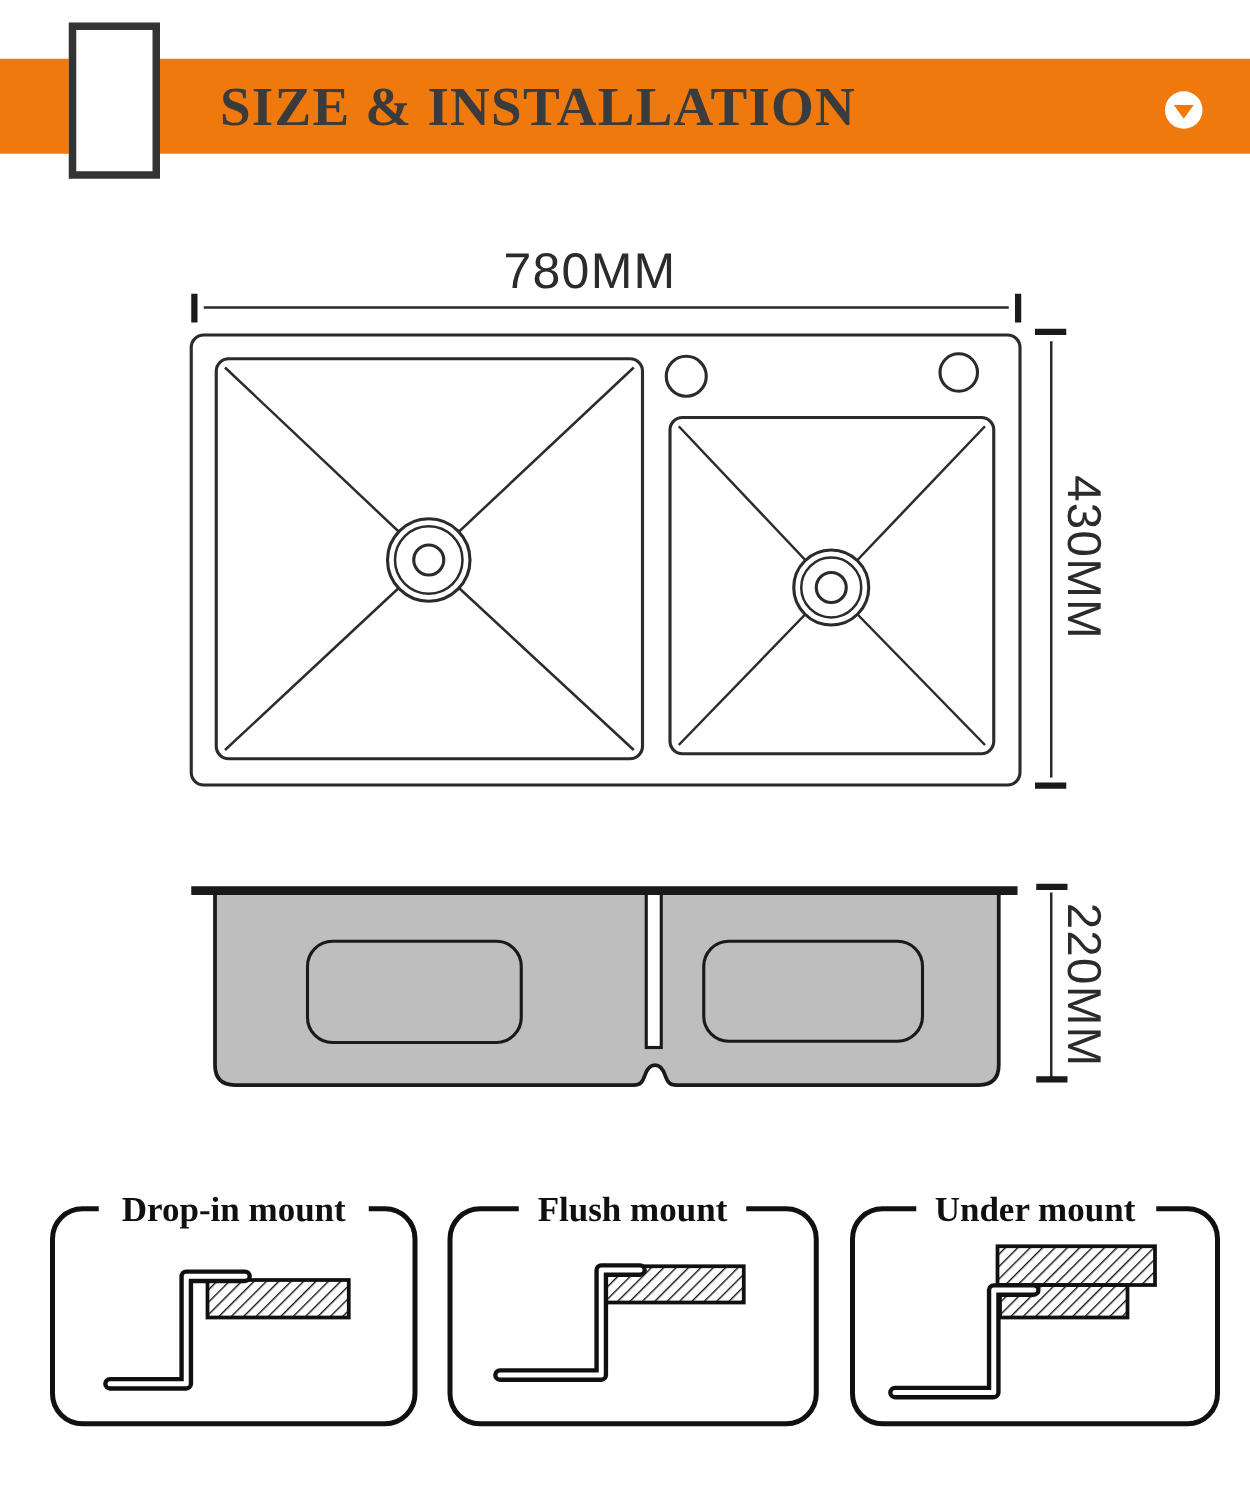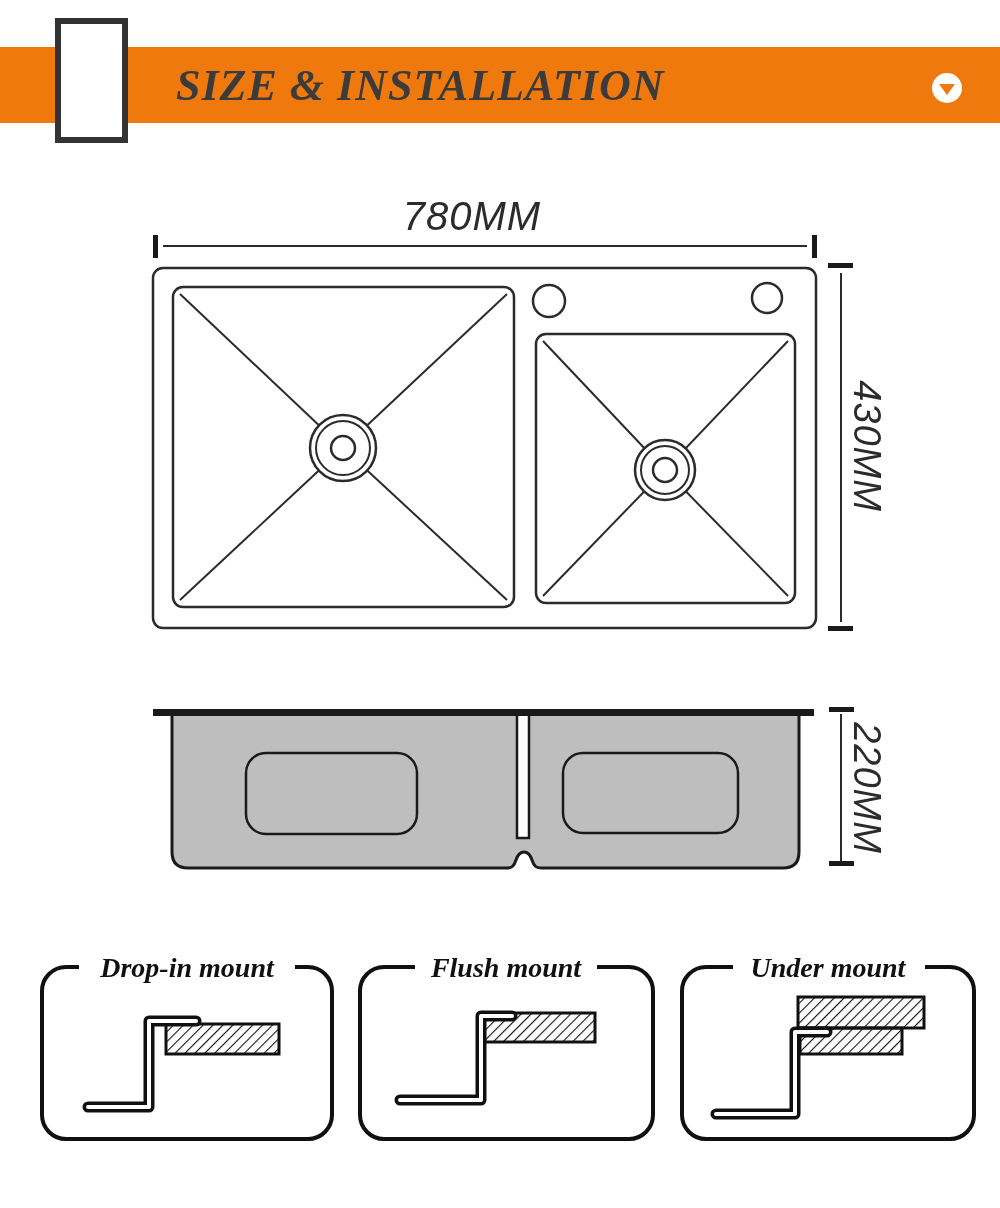--- a/index.html
+++ b/index.html
@@ -1,17 +1,17 @@
 <!DOCTYPE html>
 <html><head>
 <meta charset="utf-8">
 <style>
   html,body{margin:0;padding:0;background:#ffffff;}
   .page{position:relative;width:1000px;height:1208px;background:#fff;overflow:hidden;
-        font-family:"Liberation Sans",sans-serif;font-style:italic;}
+        font-family:"Liberation Sans",sans-serif;}
   
   .banner{position:absolute;left:0;top:47px;width:1000px;height:76px;background:#F0790D;z-index:1;}
   .marker{position:absolute;left:55px;top:18px;width:73px;height:125px;box-sizing:border-box;
           background:#ffffff;border:6px solid #333333;z-index:2;}
   .title{position:absolute;left:176px;top:47px;height:76px;line-height:78px;z-index:2;
          font-family:"Liberation Serif",serif;font-weight:bold;font-size:44px;
          color:#3b3b3b;letter-spacing:1px;white-space:nowrap;}
   .collapse{position:absolute;left:932px;top:73px;width:30px;height:30px;border-radius:50%;
             background:#ffffff;z-index:2;display:flex;align-items:center;justify-content:center;cursor:pointer;}
   .collapse .tri{width:0;height:0;border-left:8px solid transparent;border-right:8px solid transparent;

